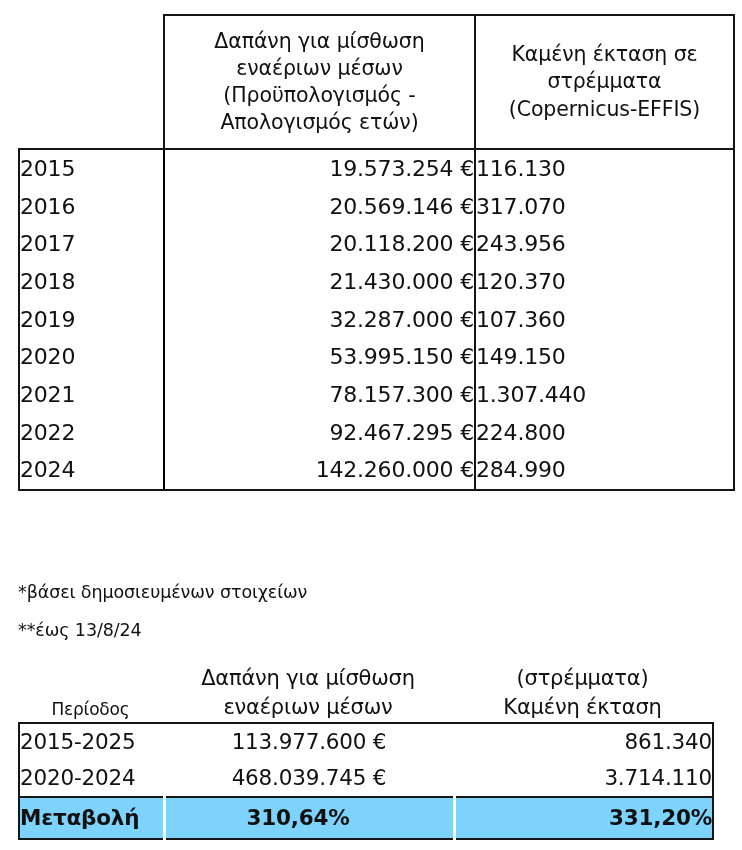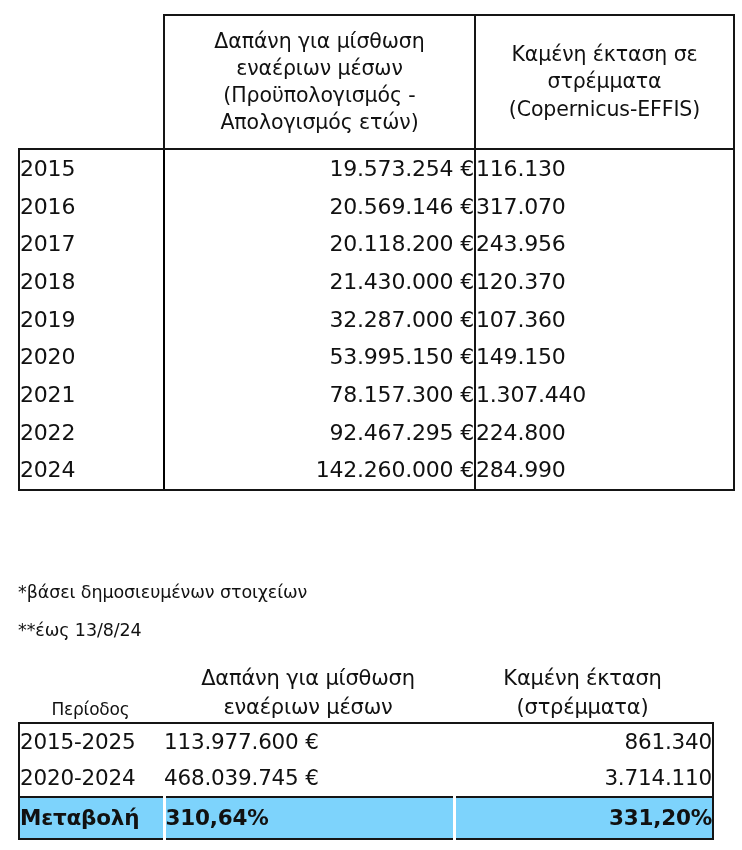--- a/index.html
+++ b/index.html
@@ -167,21 +167,21 @@
   }
   .summary-table td {
     padding: 0;
     font-size: 21.5px;
     height: 36px;
     line-height: 1;
     letter-spacing: -0.2px;
     vertical-align: middle;
   }
   .sc-period { width: 145px; text-align: left; padding-left: 4px; }
-  .sc-cost   { width: 290px; text-align: left; padding-right: 26px; }
+  .sc-cost   { width: 290px; text-align: center; padding-right: 26px; }
   .sc-burned { width: 259px; text-align: right; padding-right: 14px; margin-top: 40px; }
 
   .row-change td {
     background: #7dd3fc;
     font-weight: 700;
     border-top: 2.5px solid #151515;
     height: 40px;
   }
   .row-change .sc-period { border-right: 3px solid #ffffff; }
   .row-change .sc-cost   { border-right: 3px solid #ffffff; }
@@ -270,22 +270,22 @@
   </div>
 
   <div class="summary-wrap">
     <div class="summary-head">
       <div class="sh-period">Περίοδος</div>
       <div class="sh-cost">
         <span class="l">Δαπάνη για μίσθωση</span>
         <span class="l">εναέριων μέσων</span>
       </div>
       <div class="sh-burned">
+        <span class="l">(στρέμματα)</span>
         <span class="l">Καμένη έκταση</span>
-        <span class="l">(στρέμματα)</span>
       </div>
     </div>
 
     <table class="summary-table">
       <colgroup>
           <col style="width:145px">
           <col style="width:290px">
           <col style="width:259px">
         </colgroup>
       <tbody>

